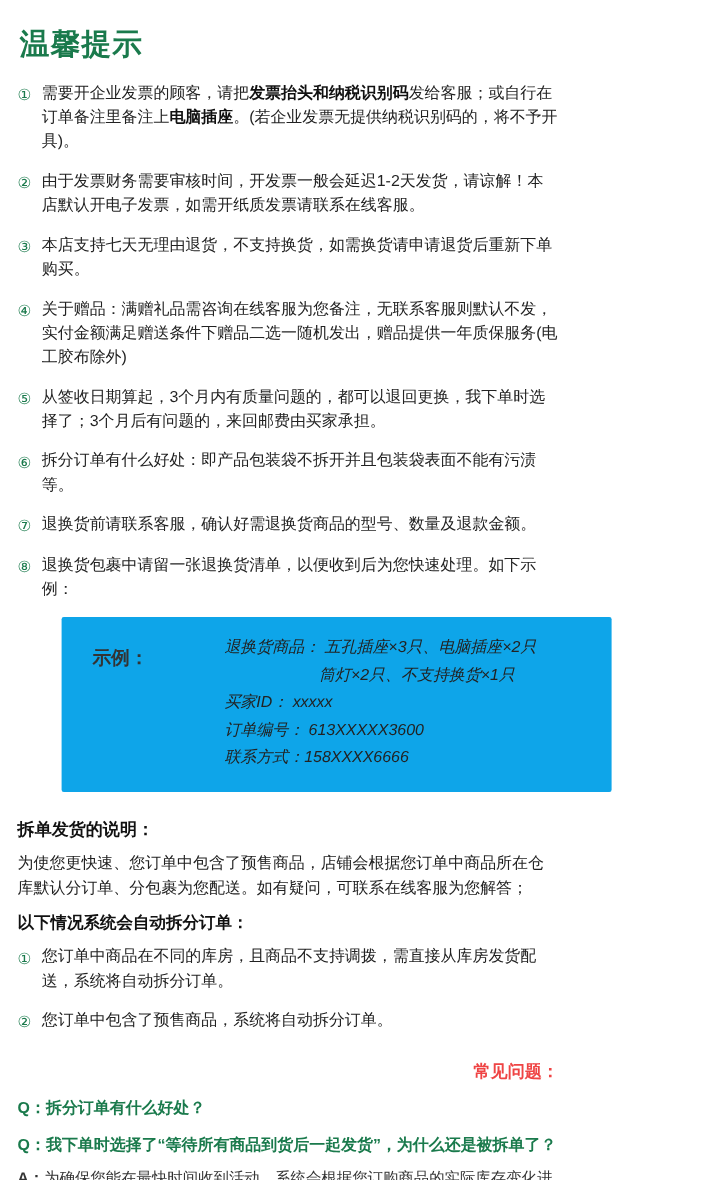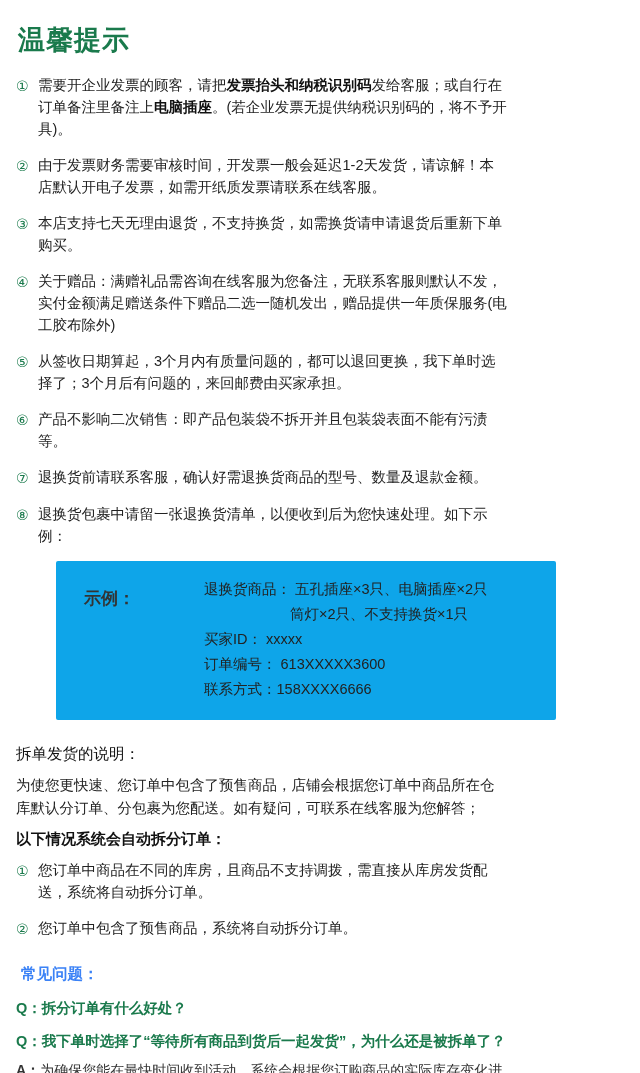--- a/index.html
+++ b/index.html
@@ -75,30 +75,31 @@
     width: 120px;
   }
   .example-body {
     flex: 1 1 auto;
     font-size: 14.5px;
     line-height: 25px;
     color: #222222;
   }
   .ex-row {
     white-space: nowrap;
+    font-style: italic;
   }
   .ex-indent {
     padding-left: 86px;
   }
   .section {
     margin-top: 24px;
   }
   .section-title {
     font-size: 15.5px;
-    font-weight: normal;
+    font-weight: bold;
     color: #111111;
     margin-bottom: 9px;
   }
   .para {
     font-size: 14.5px;
     line-height: 23px;
     color: #222222;
     margin-bottom: 10px;
   }
   .sub-title {
@@ -121,22 +122,23 @@
     font-size: 14px;
     color: #333333;
     line-height: 23px;
   }
   .q .tag, .a .tag {
     font-weight: bold;
   }
   .faq-title {
     font-size: 15.5px;
     font-weight: bold;
-    color: #3b82f6;
+    color: #ef4444;
     margin: 18px 0 12px 5px;
+    text-align: right;
   }
 </style>
 </head>
 <body>
 
 <div class="page">
 
   <h1 class="title">温馨提示</h1>
 
   <ul class="list">
@@ -155,21 +157,21 @@
     <li class="item">
       <span class="num">④</span>
       <span class="item-text">关于赠品：满赠礼品需咨询在线客服为您备注，无联系客服则默认不发，实付金额满足赠送条件下赠品二选一随机发出，赠品提供一年质保服务(电工胶布除外)</span>
     </li>
     <li class="item">
       <span class="num">⑤</span>
       <span class="item-text">从签收日期算起，3个月内有质量问题的，都可以退回更换，我下单时选择了；3个月后有问题的，来回邮费由买家承担。</span>
     </li>
     <li class="item">
       <span class="num">⑥</span>
-      <span class="item-text">产品不影响二次销售：即产品包装袋不拆开并且包装袋表面不能有污渍等。</span>
+      <span class="item-text">拆分订单有什么好处：即产品包装袋不拆开并且包装袋表面不能有污渍等。</span>
     </li>
     <li class="item">
       <span class="num">⑦</span>
       <span class="item-text">退换货前请联系客服，确认好需退换货商品的型号、数量及退款金额。</span>
     </li>
     <li class="item">
       <span class="num">⑧</span>
       <span class="item-text">退换货包裹中请留一张退换货清单，以便收到后为您快速处理。如下示例：</span>
     </li>
   </ul>

